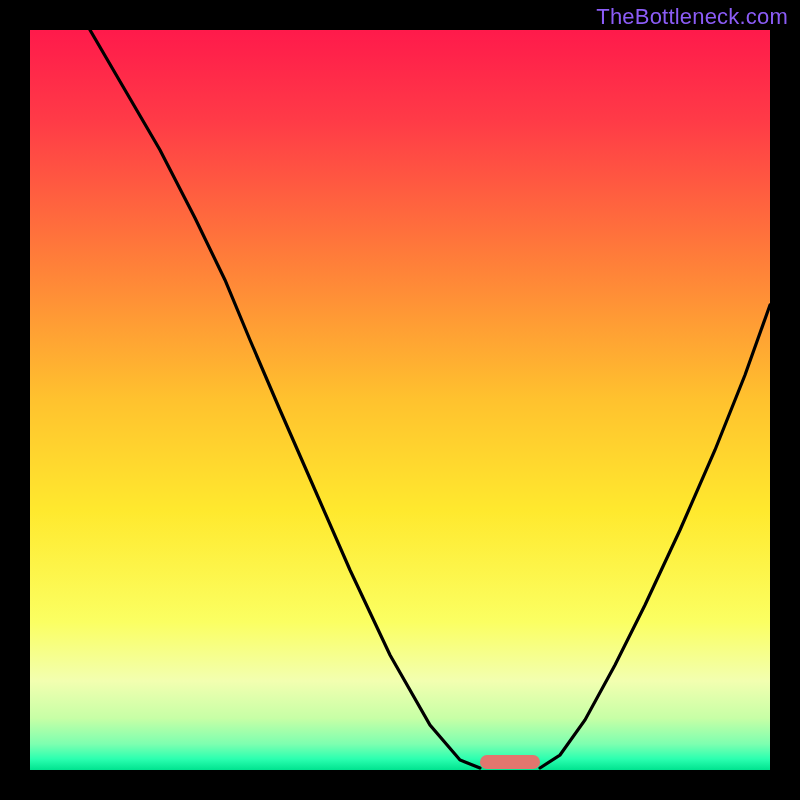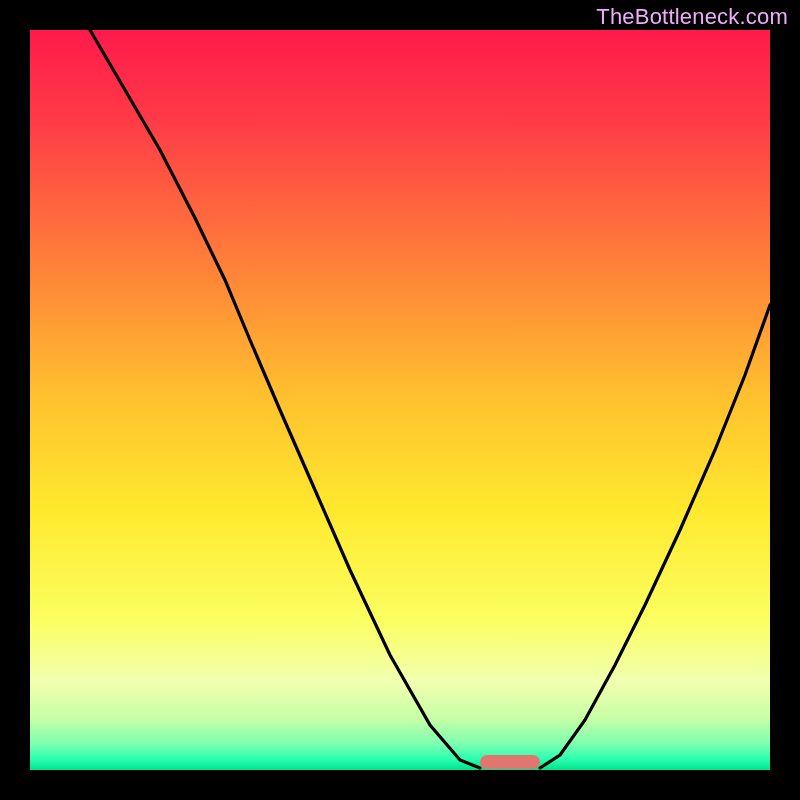--- a/index.html
+++ b/index.html
@@ -20,21 +20,21 @@
     overflow: hidden;
   }
   .gradient {
     position: absolute;
     left: 0; top: 0; width: 100%; height: 100%;
   }
   .watermark {
     position: absolute;
     top: 4px;
     right: 12px;
-    color: #f0abfc;
+    color: #8b5cf6;
     font-size: 22px;
     letter-spacing: 0.2px;
     font-weight: 500;
   }
   svg.curve {
     position: absolute;
     left: 0; top: 0;
   }
 </style>
 </head>

